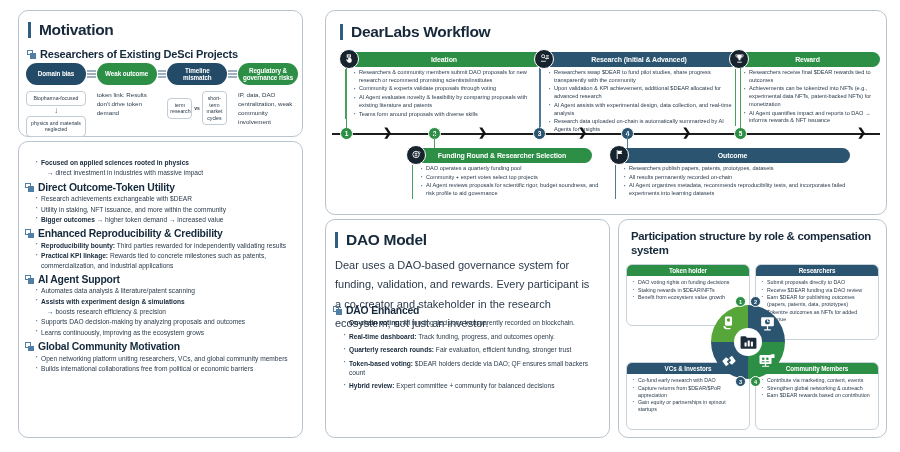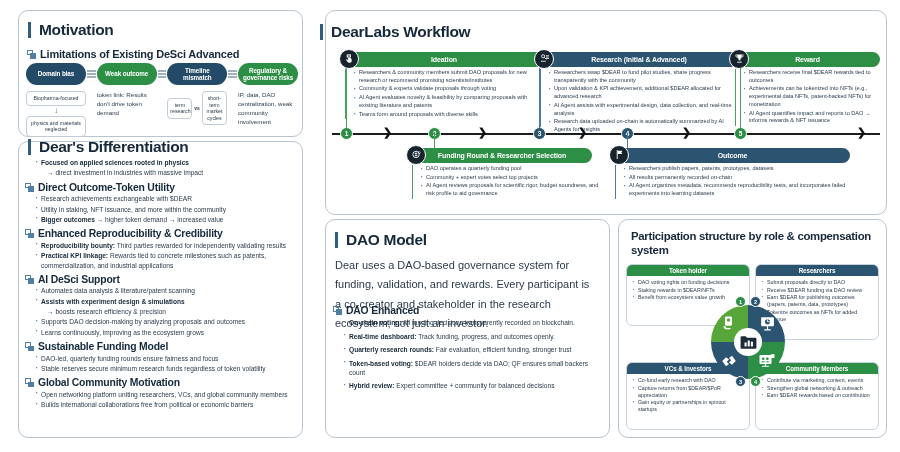--- a/index.html
+++ b/index.html
@@ -108,21 +108,21 @@
   
   #diff { left: 18px; top: 141px; width: 285px; height: 297px; }
   #diff-title { position: absolute; left: 28px; top: 139px; }
   #diff-body { position: absolute; left: 25px; top: 158px; width: 272px; }
   #diff-body .blk { margin-bottom: 4px; }
   #diff-body .subhead { margin-bottom: 1.5px; }
   #diff-body ul.bul { padding-left: 8px; }
 
   
   #workflow { left: 325px; top: 10px; width: 562px; height: 205px; }
-  #wf-title { position: absolute; left: 320px; top: 24px; }
+  #wf-title { position: absolute; left: 340px; top: 24px; }
 
   .stagehdr {
     position: absolute; height: 15px; border-radius: 7.5px;
     display: flex; align-items: center; justify-content: center;
     color: #fff; font-size: 7px; font-weight: bold; letter-spacing: -0.1px;
   }
   .stagehdr.green { background: #2d8f45; }
   .stagehdr.navy  { background: #2a546f; }
   .stagebadge {
     position: absolute; left: -6px; top: -3.5px;
@@ -207,21 +207,21 @@
 </style>
 </head>
 <body>
 
 <div class="page">
 
   <div class="panel" id="motivation"></div>
   <div class="panel-title" id="mot-title">Motivation</div>
   <div class="subhead big" id="mot-sub">
     <span class="gicon"></span>
-    <span>Limitations of Existing DeSci Advanced</span>
+    <span>Researchers of Existing DeSci Projects</span>
   </div>
 
   <div class="chips">
 
     <div class="chipcol" style="width:62px">
       <div class="chip navy">Domain bias</div>
       <div style="margin-top:6px">
         <div class="minibox">Biopharma-focused</div>
         <div class="arrow-dn">↓</div>
         <div class="minibox">physics and materials neglected</div>
@@ -263,21 +263,20 @@
         </div>
     </div>
 
     <div class="chipcol" style="width:62px">
       <div class="chip green">Regulatory &amp; governance risks</div>
       <div class="freetext" style="margin-top:6px">IP, data, DAO centralization, weak community involvement</div>
     </div>
   </div>
 
   <div class="panel" id="diff"></div>
-  <div class="panel-title" id="diff-title">Dear's Differentiation</div>
   <div id="diff-body">
       <div class="blk">
         <ul class="bul">
           <li><span class="b">Focused on applied sciences rooted in physics</span></li>
           <li class="nodot">→ direct investment in industries with massive impact</li>
         </ul>
       </div>
       <div class="blk">
         <div class="subhead">
           <span class="gicon"></span>
@@ -295,38 +294,28 @@
           <span>Enhanced Reproducibility &amp; Credibility</span>
         </div>
         <ul class="bul">
           <li><span class="b">Reproducibility bounty:</span> Third parties rewarded for independently validating results</li>
           <li><span class="b">Practical KPI linkage:</span> Rewards tied to concrete milestones such as patents, commercialization, and industrial applications</li>
         </ul>
       </div>
       <div class="blk">
         <div class="subhead">
           <span class="gicon"></span>
-          <span>AI DeSci Support</span>
+          <span>AI Agent Support</span>
         </div>
         <ul class="bul">
           <li>Automates data analysis &amp; literature/patent scanning</li>
           <li><span class="b">Assists with experiment design &amp; simulations</span></li>
           <li class="nodot">→ boosts research efficiency &amp; precision</li>
           <li>Supports DAO decision-making by analyzing proposals and outcomes</li>
           <li>Learns continuously, improving as the ecosystem grows</li>
-        </ul>
-      </div>
-      <div class="blk">
-        <div class="subhead">
-          <span class="gicon"></span>
-          <span>Sustainable Funding Model</span>
-        </div>
-        <ul class="bul">
-          <li>DAO-led, quarterly funding rounds ensure fairness and focus</li>
-          <li>Stable reserves secure minimum research funds regardless of token volatility</li>
         </ul>
       </div>
       <div class="blk">
         <div class="subhead">
           <span class="gicon"></span>
           <span>Global Community Motivation</span>
         </div>
         <ul class="bul">
           <li>Open networking platform uniting researchers, VCs, and global community members</li>
           <li>Builds international collaborations free from political or economic barriers</li>

